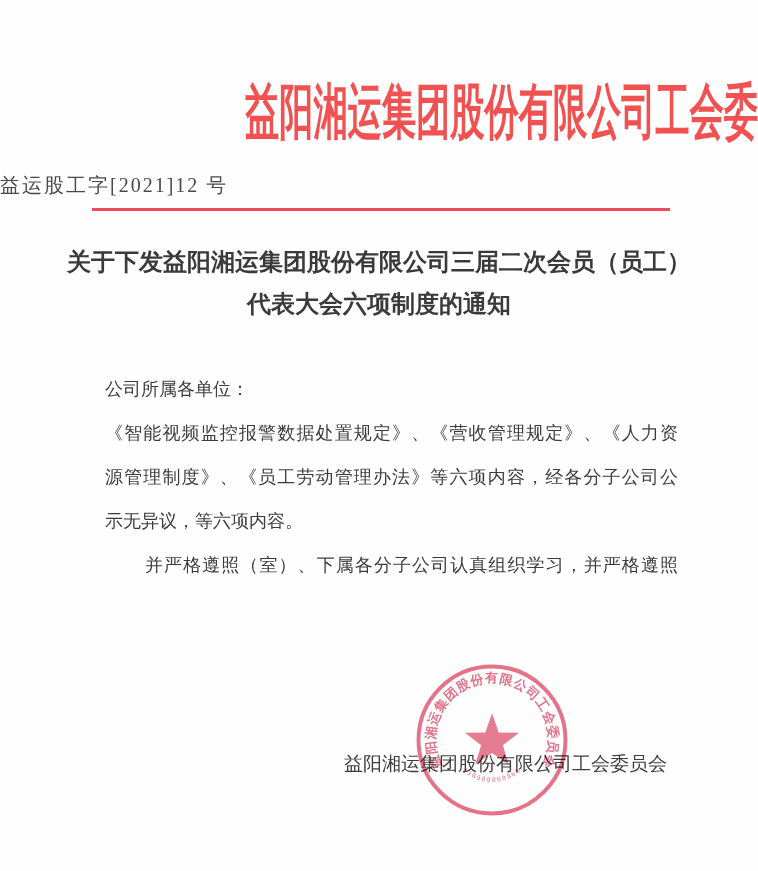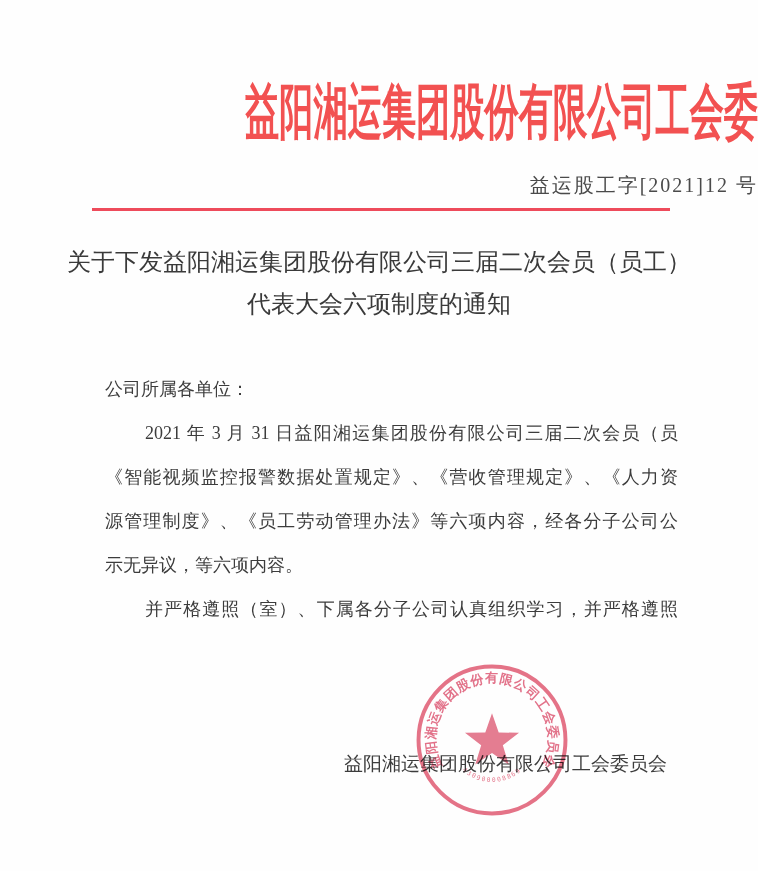--- a/index.html
+++ b/index.html
@@ -33,21 +33,21 @@
     transform: scaleX(0.57);
     transform-origin: 50% 50%;
   }
 
   
   .doc-number {
     position: absolute;
     top: 172px;
     left: 0;
     width: 758px;
-    text-align: right;
+    text-align: left;
     font-size: 20px;
     letter-spacing: 2px;
     color: #4a4a4a;
   }
 
   
   .red-rule {
     position: absolute;
     top: 208px;
     left: 92px;
@@ -57,21 +57,21 @@
   }
 
   
   .doc-title {
     position: absolute;
     top: 241px;
     left: 0;
     width: 758px;
     text-align: center;
     font-family: "Liberation Sans", "DejaVu Sans", sans-serif;
-    font-weight: normal;
+    font-weight: bold;
     font-size: 24px;
     line-height: 42px;
     color: #3a3a3a;
   }
 
   
   .body-text {
     position: absolute;
     top: 367px;
     left: 105px;
@@ -136,21 +136,20 @@
 
   <div class="red-rule"></div>
 
   <div class="doc-title">
     <div>关于下发益阳湘运集团股份有限公司三届二次会员（员工）</div>
     <div>代表大会六项制度的通知</div>
   </div>
 
   <div class="body-text">
     <div class="line">公司所属各单位：</div>
-    <div class="line jl ind">2021 年 3 月 31 日益阳湘运集团股份有限公司三届二次会员（员</div>
     <div class="line jl">《智能视频监控报警数据处置规定》、《营收管理规定》、《人力资</div>
     <div class="line jl">源管理制度》、《员工劳动管理办法》等六项内容，经各分子公司公</div>
     <div class="line">示无异议，等六项内容。</div>
     <div class="line jl ind">并严格遵照（室）、下属各分子公司认真组织学习，并严格遵照</div>
   </div>
 
   <div class="signature">益阳湘运集团股份有限公司工会委员会</div>
 
 
   <svg class="seal" viewBox="0 0 200 200" xmlns="http://www.w3.org/2000/svg" xmlns:xlink="http://www.w3.org/1999/xlink">

